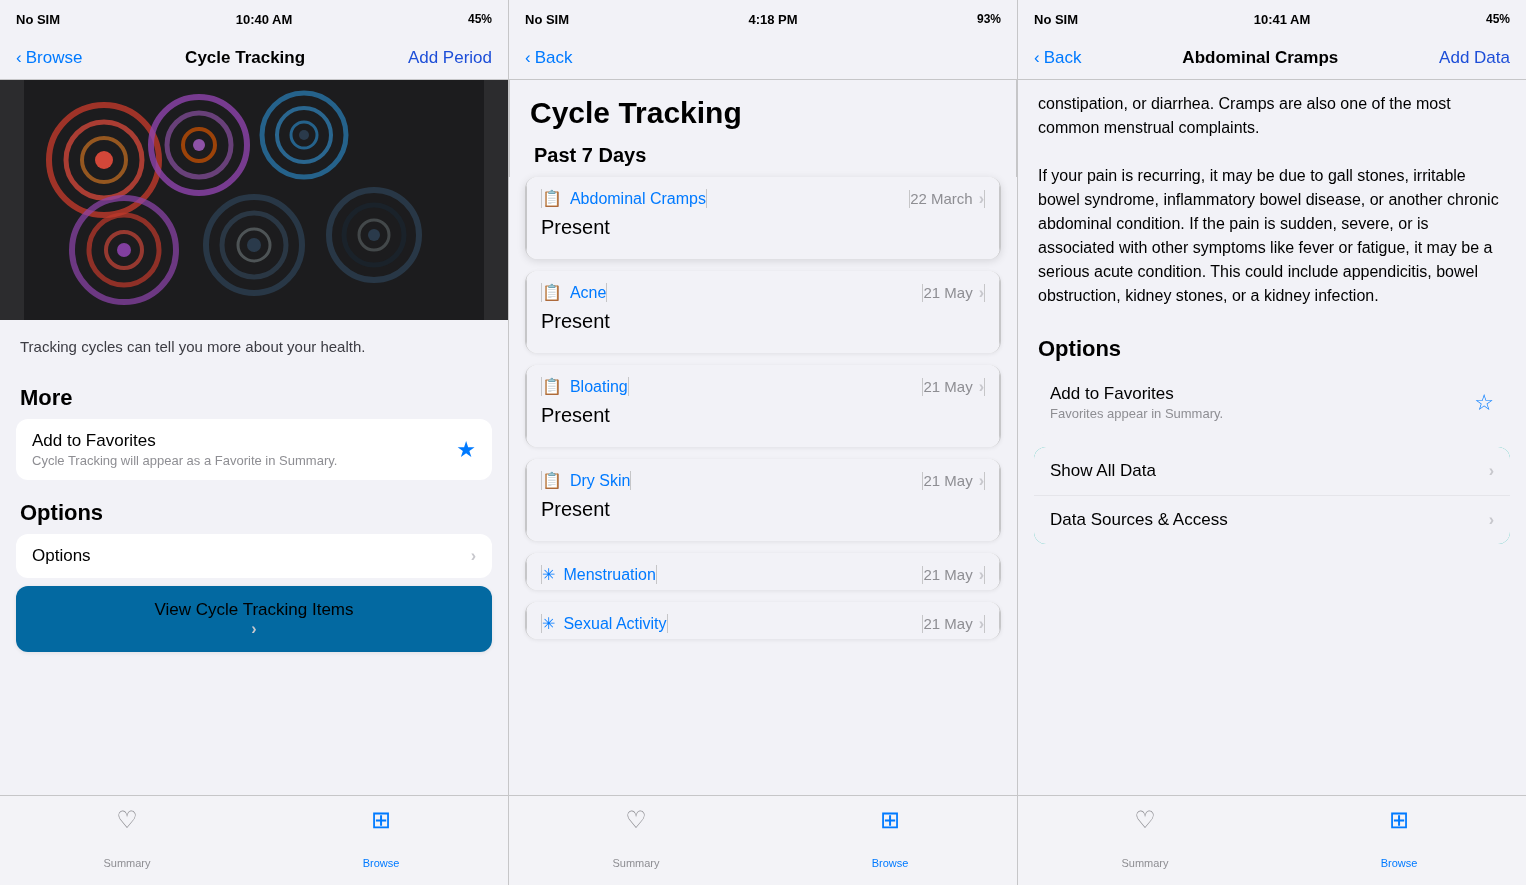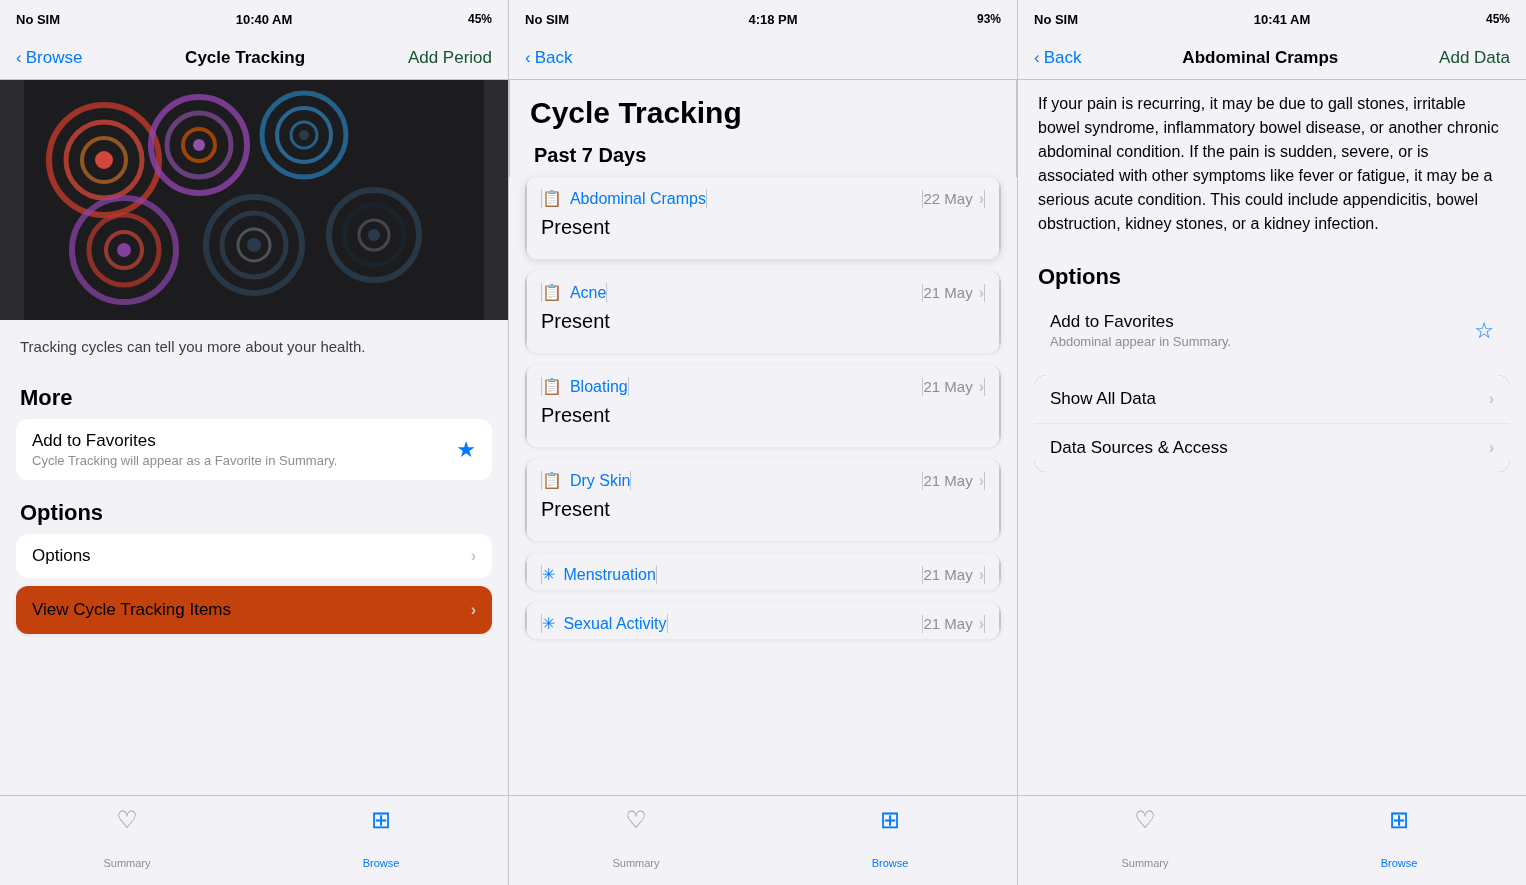--- a/index.html
+++ b/index.html
@@ -51,21 +51,21 @@
       display: flex;
       align-items: center;
       gap: 4px;
     }
     .nav-bar .nav-title {
       font-size: 17px;
       font-weight: 600;
       color: #000;
     }
     .nav-bar .nav-action {
-      color: #14532d;
+      color: #1d4ed8;
       font-size: 17px;
     }
 
     
     .panel-1 { background: #f2f2f7; }
     .panel-1 .scroll-area {
       flex: 1;
       overflow-y: auto;
       background: #f2f2f7;
     }
@@ -117,27 +117,28 @@
     .panel-1 .list-item-sub { font-size: 13px; color: #8e8e93; margin-top: 2px; }
     .panel-1 .star-icon { color: #007aff; font-size: 22px; }
     .panel-1 .section-options {
       padding: 20px 20px 8px;
       font-size: 22px;
       font-weight: 700;
       color: #000;
     }
     .panel-1 .highlighted-card {
       margin: 8px 16px;
-      background: #c2410c;
+      background: #0369a1;
       border-radius: 12px;
       padding: 14px 16px;
       display: flex;
       align-items: center;
       justify-content: space-between;
       box-shadow: 0 1px 4px rgba(0,0,0,0.08);
+      flex-direction: column;
     }
     .panel-1 .highlighted-card-text {
       font-size: 17px;
       font-weight: 400;
       color: #000;
     }
     .chevron { color: #c7c7cc; font-size: 16px; font-weight: 600; }
 
     
     .tab-bar {
@@ -406,21 +407,21 @@
     <div class="panel-2 main-title">Cycle Tracking</div>
     <div class="panel-2 section-title">Past 7 Days</div>
 
     <div class="panel-2 tracking-card highlighted">
       <div class="panel-2 tracking-item-header">
         <div class="panel-2 tracking-item-name">
           <span class="tracking-icon">📋</span>
           <span>Abdominal Cramps</span>
         </div>
         <div class="panel-2 tracking-item-date">
-          <span>22 May</span>
+          <span>22 March</span>
           <span class="chevron">›</span>
         </div>
       </div>
       <div class="panel-2 tracking-item-value">Present</div>
     </div>
 
     <div class="panel-2 tracking-card">
       <div class="panel-2 tracking-item-header">
         <div class="panel-2 tracking-item-name">
           <span class="tracking-icon">📋</span>
@@ -515,28 +516,29 @@
     <div class="nav-back">
       <span>‹</span>
       <span>Back</span>
     </div>
     <div class="nav-title">Abdominal Cramps</div>
     <div class="nav-action">Add Data</div>
   </div>
 
   <div class="scroll-area">
 
+    <div class="panel-3 description-text">constipation, or diarrhea. Cramps are also one of the most common menstrual complaints.</div>
     <div class="panel-3 description-text">If your pain is recurring, it may be due to gall stones, irritable bowel syndrome, inflammatory bowel disease, or another chronic abdominal condition. If the pain is sudden, severe, or is associated with other symptoms like fever or fatigue, it may be a serious acute condition. This could include appendicitis, bowel obstruction, kidney stones, or a kidney infection.</div>
 
     <div class="panel-3 section-header">Options</div>
     <div class="panel-3 options-list">
       <div class="panel-3 option-item">
         <div>
           <div class="option-text">Add to Favorites</div>
-          <div class="option-sub">Abdominal appear in Summary.</div>
+          <div class="option-sub">Favorites appear in Summary.</div>
         </div>
         <span class="panel-3 star-outline">☆</span>
       </div>
     </div>
 
     <div class="panel-3 show-all-card">
       <div class="panel-3 show-all-item">
         <span class="show-all-text">Show All Data</span>
         <span class="chevron">›</span>
       </div>

